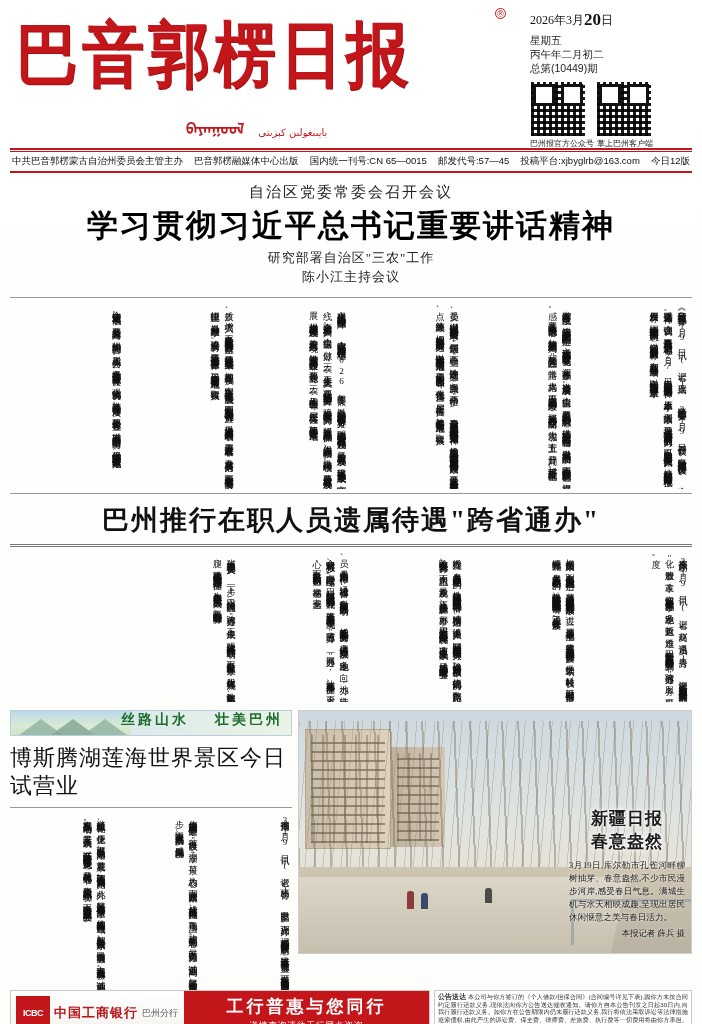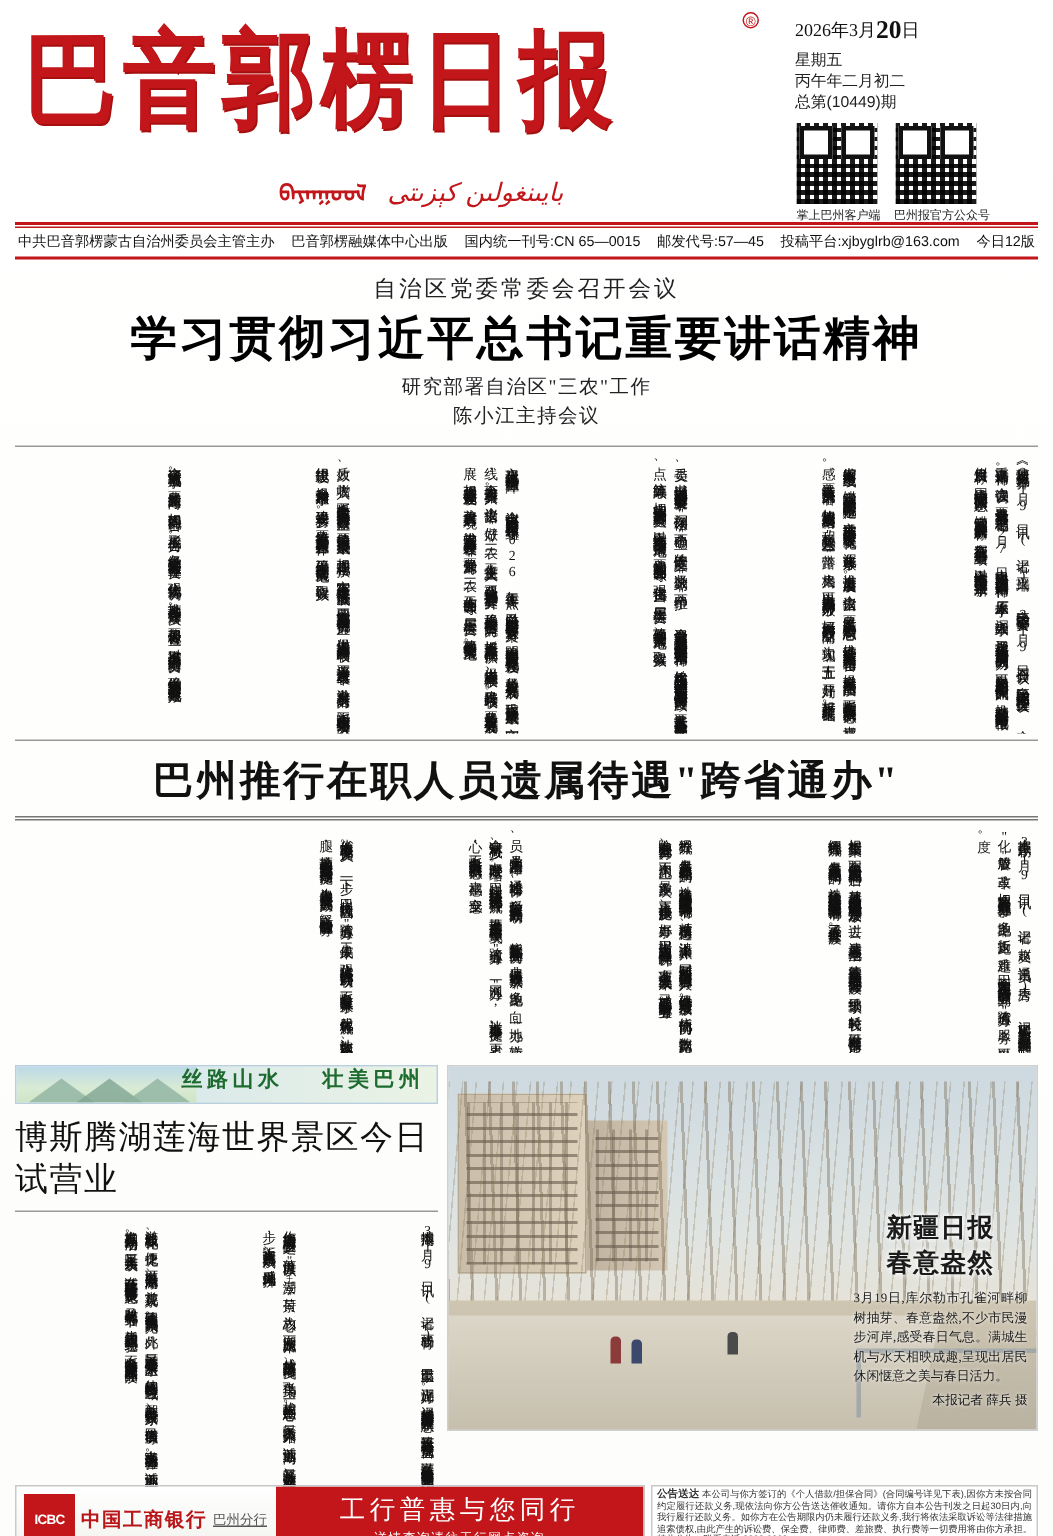--- a/index.html
+++ b/index.html
@@ -64,24 +64,23 @@
   }
   .logo-mongolian-a {
     font-family: "Liberation Serif", serif;
     font-size: 15px;
     color: #c2161a;
     letter-spacing: 2px;
     font-weight: bold;
   }
   .logo-uighur {
     font-family: "DejaVu Sans", sans-serif;
-    font-size: 17px;
+    font-size: 10px;
     color: #c2161a;
     direction: rtl;
-    font-style: italic;
   }
   .mast-right {
     flex: 1;
     padding-top: 4px;
     text-align: left;
   }
   .issue-date {
     font-family: "Liberation Serif", serif;
     font-size: 12px;
     color: #111;
@@ -421,36 +420,35 @@
     font-size: 13px;
     color: #b9161a;
     letter-spacing: 1px;
     white-space: nowrap;
   }
   .icbc-branch {
     font-size: 9px;
     color: #555;
     margin-left: 4px;
     white-space: nowrap;
-    text-decoration: underline;
   }
   .ad-slogan-wrap {
     flex: 1;
     background: #c2161a;
     height: 100%;
     margin-left: 6px;
     display: flex;
     flex-direction: column;
     align-items: center;
     justify-content: center;
     color: #fff;
   }
   .ad-slogan {
     font-family: "Liberation Serif", serif;
-    font-weight: normal;
+    font-weight: bold;
     font-size: 17px;
     letter-spacing: 3px;
   }
   .ad-slogan-sub {
     font-size: 8.5px;
     letter-spacing: 1px;
     margin-top: 2px;
   }
   .ad-legal {
     flex: 1;
@@ -484,25 +482,25 @@
         <span>2026年3月</span><span class="big-day">20</span><span>日</span>
       </div>
       <div class="issue-lines">
         <div>星期五</div>
         <div>丙午年二月初二</div>
         <div>总第(10449)期</div>
       </div>
       <div class="qr-row">
         <div class="qr-cell">
           <div class="qr"></div>
-          <div class="qr-caption">掌上巴州客户端</div>
+          <div class="qr-caption">巴州报官方公众号</div>
         </div>
         <div class="qr-cell">
           <div class="qr"></div>
-          <div class="qr-caption">巴州报官方公众号</div>
+          <div class="qr-caption">掌上巴州客户端</div>
         </div>
       </div>
     </div>
   </div>
 
   <div class="rule-red"></div>
 
   <div class="infobar">
     <span>中共巴音郭楞蒙古自治州委员会主管主办</span>
     <span>巴音郭楞融媒体中心出版</span>

